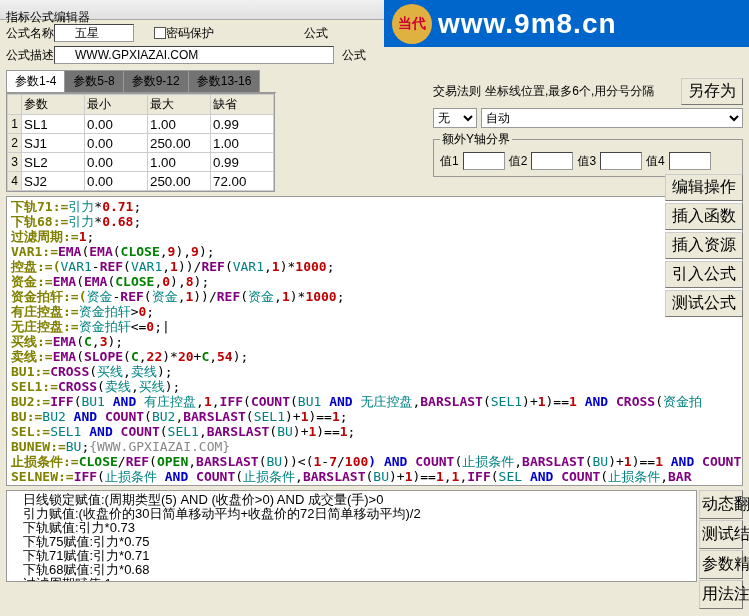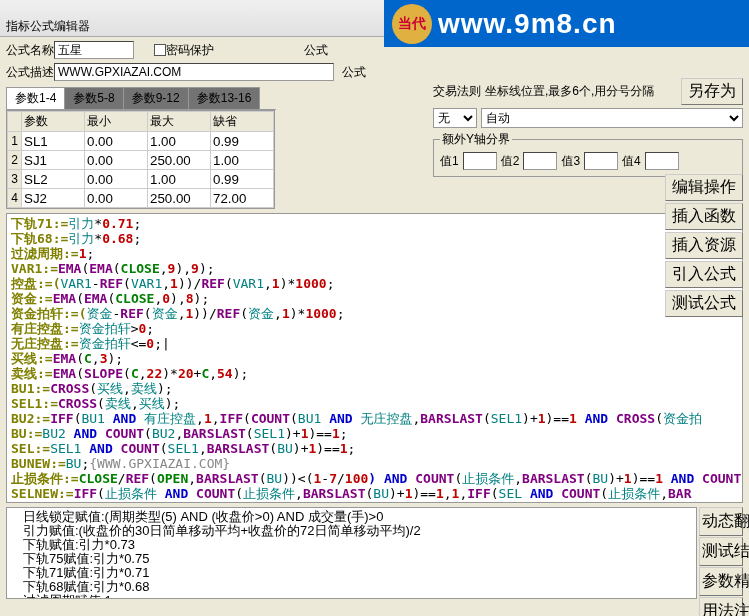--- a/index.html
+++ b/index.html
@@ -1,24 +1,24 @@
 <!DOCTYPE html>
 <html><head>
 <meta charset="utf-8">
 <style>
 * { box-sizing: border-box; margin: 0; padding: 0; }
 body { font-family: "SimSun", "宋体", sans-serif; font-size: 12px; background: #ece9d8; width: 749px; height: 616px; overflow: hidden; position: relative; }
-.titlebar { background: linear-gradient(#f0f0f0,#e0e0e0); border-bottom: 1px solid #aaa; padding: 18px 6px; height: 20px; }
+.titlebar { background: linear-gradient(#f0f0f0,#e0e0e0); border-bottom: 1px solid #aaa; padding: 9px 6px; height: 20px; }
 .logo-banner { position: absolute; top: 0; right: 0; width: 365px; height: 47px; background: #0066cc; display: flex; align-items: center; padding-left: 8px; z-index: 10; }
 .logo-circle { width: 40px; height: 40px; background: #e0b040; border-radius: 50%; display: flex; align-items: center; justify-content: center; font-size: 14px; color: #c03; font-weight: bold; }
 .logo-text { color: #fff; font-size: 28px; font-weight: bold; letter-spacing: 1px; margin-left: 6px; font-family: Arial; }
 .top-form { padding: 4px 6px; display: flex; flex-direction: column; gap: 4px; }
 .form-row { display: flex; align-items: center; gap: 0; }
 .form-row label { white-space: nowrap; }
-input[type=text] { border: 1px inset #999; background: #fff; padding: 1px 3px; font-size: 12px; height: 18px; font-family: inherit; }
+input[type=text] { border: 1px inset #999; background: #fff; padding: 1px 20px; font-size: 12px; height: 18px; font-family: inherit; }
 .chk { width: 12px; height: 12px; border: 1px solid #555; background: #fff; display: inline-block; }
 .tabs { display: flex; border-bottom: 1px solid #999; margin: 2px 6px 0 6px; }
 .tab { padding: 2px 8px; border: 1px solid #999; border-bottom: none; background: #737373; margin-right: -1px; cursor: pointer; font-size: 12px; }
 .tab.active { background: #fff; }
 .param-area { display: flex; }
 .param-grid { margin: 0 6px; border: 1px solid #999; background: #fff; }
 .param-grid table { border-collapse: collapse; }
 .param-grid th, .param-grid td { border: 1px solid #ccc; padding: 1px 2px; font-weight: normal; text-align: left; }
 .param-grid th { background: #ece9d8; }
 .param-grid input { border: none; width: 58px; height: 16px; }

